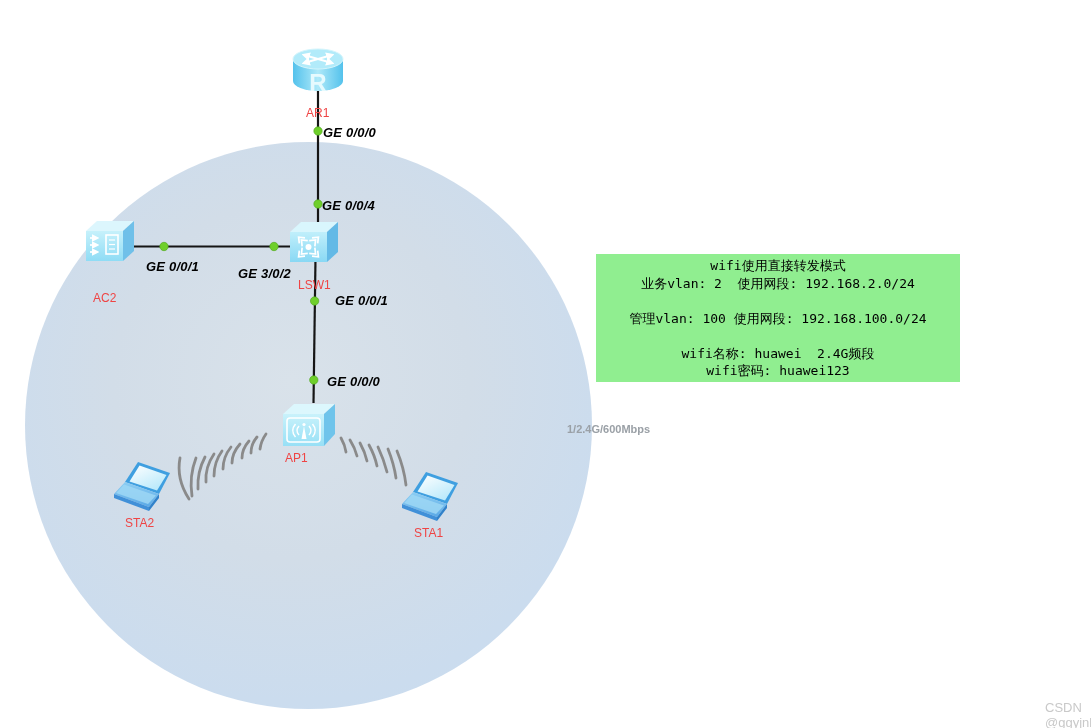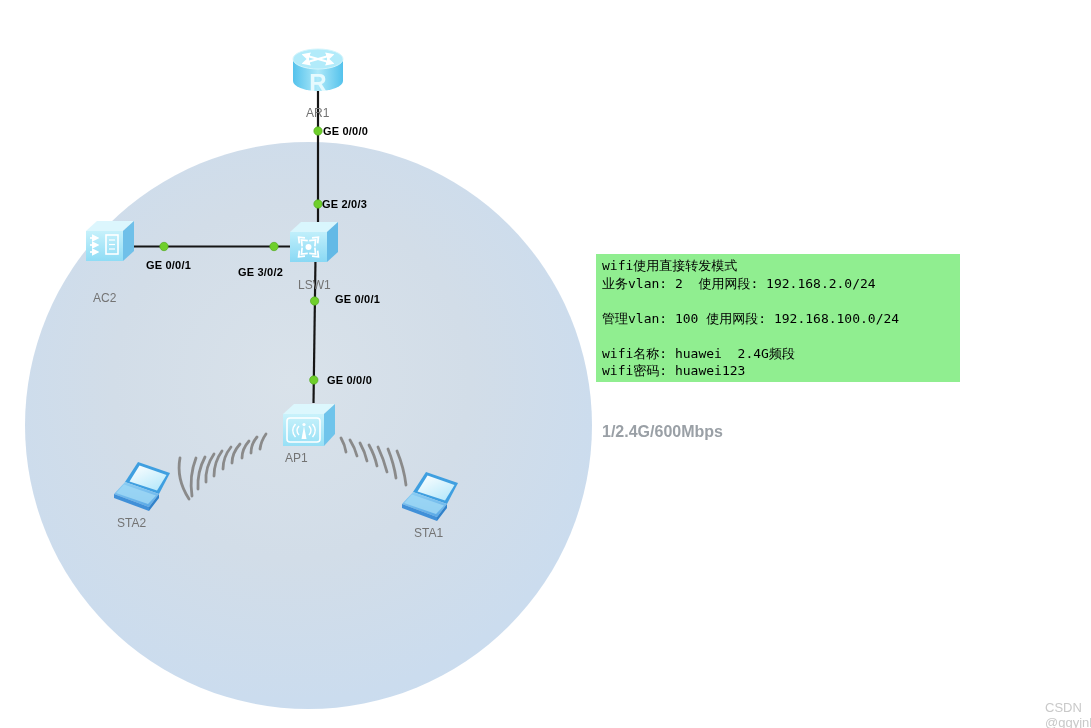--- a/index.html
+++ b/index.html
@@ -8,34 +8,34 @@
     overflow:hidden; font-family:"Liberation Sans", sans-serif;
   }
   .coverage {
     position:absolute; left:25px; top:142px; width:567px; height:567px;
     border-radius:50%;
     background: radial-gradient(circle at 47% 42%, #d9e2ea 0%, #d2dde8 40%, #cbdcee 72%, #c8ddf2 100%);
   }
   .wires { position:absolute; left:0; top:0; pointer-events:none; }
   .dev { position:absolute; }
   .plabel {
-    position:absolute; font-size:11px; font-weight:bold; color:#000;
-    white-space:nowrap; letter-spacing:0.2px;
+    position:absolute; font-size:13px; font-weight:bold; color:#000;
+    white-space:nowrap; letter-spacing:0.2px;font-style:italic;
   }
   .dlabel {
-    position:absolute; font-size:12px; color:#737373; white-space:nowrap;
+    position:absolute; font-size:12px; color:#ef4444; white-space:nowrap;
   }
   .annotation {
     position:absolute; left:596px; top:254px; width:364px; height:128px;
     box-sizing:border-box; background:#90ee90; color:#000;
     font-family:"DejaVu Sans Mono", monospace; font-size:13px; line-height:17.5px;
-    padding:3px 6px; white-space:pre-wrap;
+    padding:3px 6px; white-space:pre-wrap;text-align:center;
   }
   .rate {
-    position:absolute; left:602px; top:423px; font-size:16px; font-weight:bold;
+    position:absolute; left:567px; top:423px; font-size:11px; font-weight:bold;
     color:#9aa0a6;
   }
   .watermark {
     position:absolute; left:997px; top:700px; font-size:13px; color:#c9c9c9;margin-left:48px;
   }
   svg text { font-family:"Liberation Sans", sans-serif; }
 </style>
 </head>
 <body>
 
@@ -208,25 +208,25 @@
   </svg>
 
   <svg class="dev" style="left:400px;top:470px" width="66" height="54" viewBox="0 0 66 54">
     <use href="#laptop-icon"></use>
   </svg>
 
   <div class="dlabel" style="left:306px;top:106px">AR1</div>
   <div class="dlabel" style="left:93px;top:291px">AC2</div>
   <div class="dlabel" style="left:298px;top:278px">LSW1</div>
   <div class="dlabel" style="left:285px;top:451px">AP1</div>
-  <div class="dlabel" style="left:117px;top:516px">STA2</div>
+  <div class="dlabel" style="left:125px;top:516px">STA2</div>
   <div class="dlabel" style="left:414px;top:526px">STA1</div>
 
   <div class="plabel" style="left:323px;top:125px">GE 0/0/0</div>
-  <div class="plabel" style="left:322px;top:198px">GE 2/0/3</div>
+  <div class="plabel" style="left:322px;top:198px">GE 0/0/4</div>
   <div class="plabel" style="left:146px;top:259px">GE 0/0/1</div>
   <div class="plabel" style="left:238px;top:266px">GE 3/0/2</div>
   <div class="plabel" style="left:335px;top:293px">GE 0/0/1</div>
   <div class="plabel" style="left:327px;top:374px">GE 0/0/0</div>
 
   <div class="annotation">wifi使用直接转发模式
 业务vlan: 2  使用网段: 192.168.2.0/24
 
 管理vlan: 100 使用网段: 192.168.100.0/24
 

